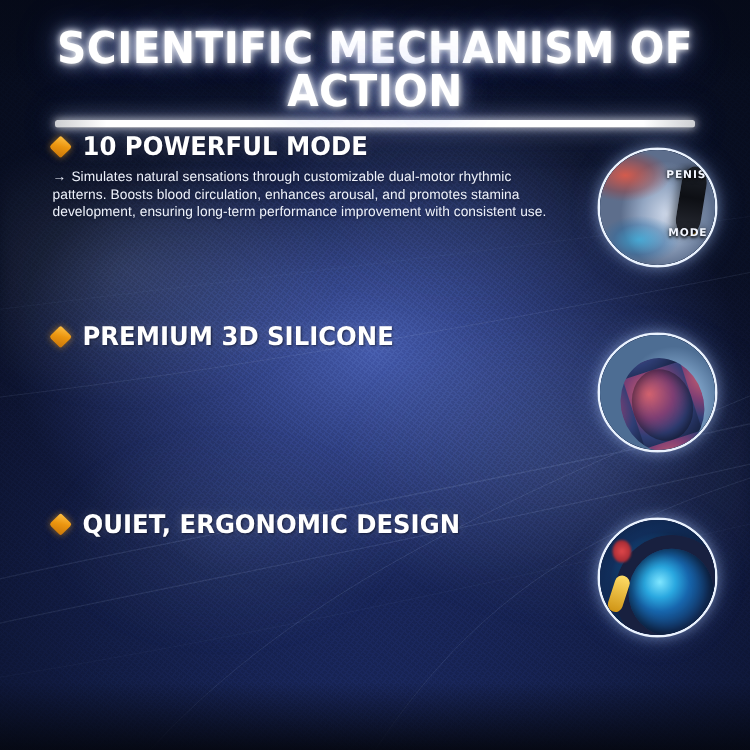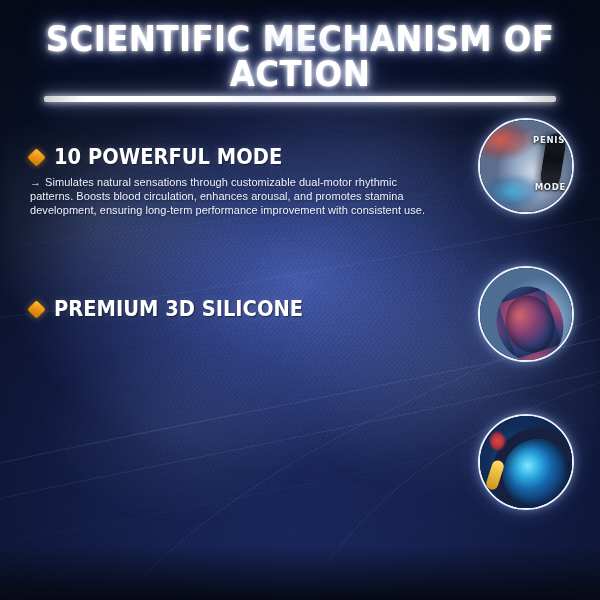--- a/index.html
+++ b/index.html
@@ -57,21 +57,21 @@
       0 0 42px #6b86e055, 2px 2px 3px #00000070;
   }
   .title-underline{
     margin:4px auto 0; width:512px; height:6px;
     background:linear-gradient(90deg,#ffffffcc 0%,#ffffff 8%,#ffffff 92%,#ffffffcc 100%);
     border-radius:2px;
     box-shadow:0 0 7px #ffffffcc, 0 0 16px #b9c9ff99, 0 0 30px #7f9bf066;
   }
 
   
-  .block{ position:absolute; left:30px; width:412px;margin-top:40px; }
+  .block{ position:absolute; left:42px; width:412px; }
   #block-0{ top:106px; }
   #block-1{ top:258px; }
   #block-2{ top:408px; }
 
   .head-row{ display:flex; align-items:center; gap:11px; }
   .diamond{
     width:13px; height:13px; flex:0 0 13px;
     background:linear-gradient(150deg,#ffc145 0%,#eb950f 48%,#c9760a 100%);
     transform:rotate(45deg);
     border-radius:2px;
@@ -223,20 +223,24 @@
   </div>
 
   <div class="block" id="block-1">
     <div class="head-row">
       <span class="diamond"></span>
       <span class="head">PREMIUM 3D SILICONE</span>
     </div>
   </div>
 
   <div class="block" id="block-2">
+    <div class="head-row">
+      <span class="diamond"></span>
+      <span class="head">QUIET, ERGONOMIC DESIGN</span>
+    </div>
   </div>
 
   <div class="circle" id="circle-0">
     <div class="art art-0">
       <span class="yellowbit"></span>
     </div>
     <span class="lbl lbl-penis">PENIS</span>
     <span class="lbl lbl-balls">MODE</span>
   </div>
 

